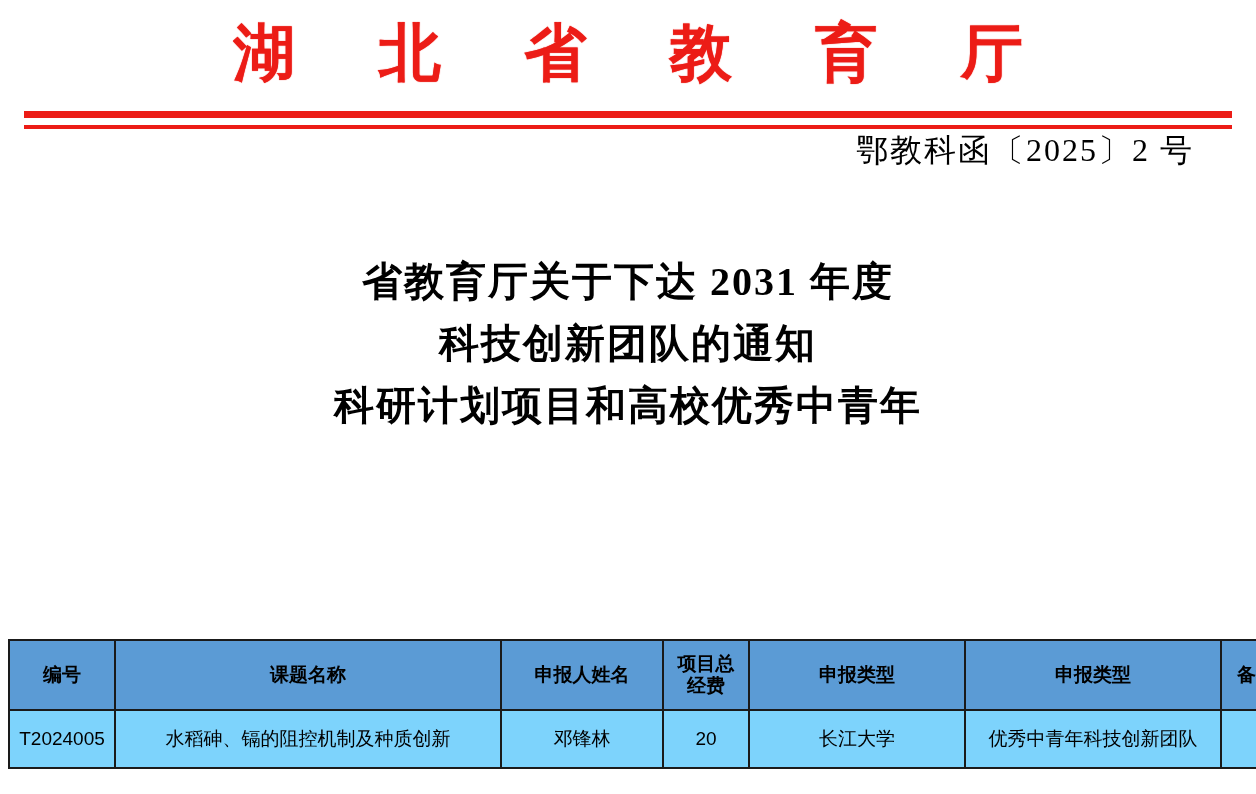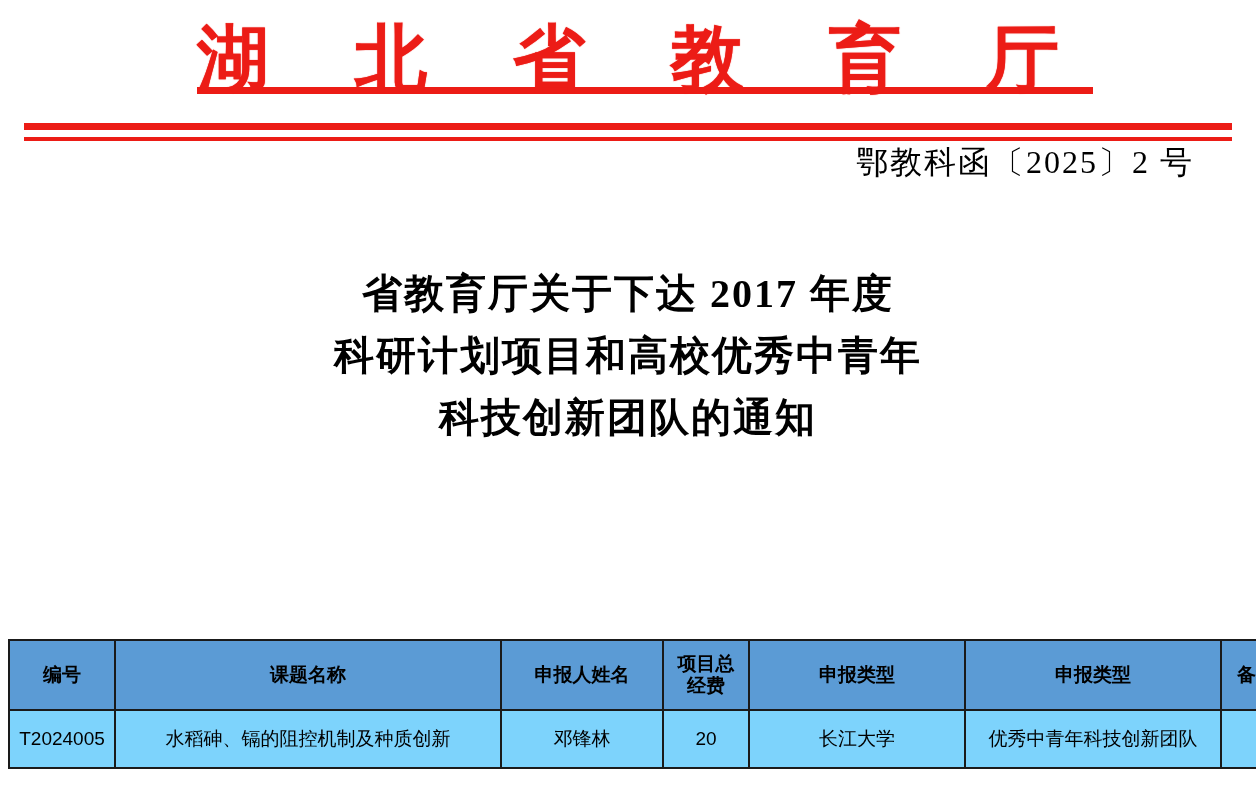--- a/index.html
+++ b/index.html
@@ -28,27 +28,26 @@
   .letterhead {
     width: 100%;
     text-align: center;
     padding-top: 18px;
   }
 
   .letterhead-title {
     color: #ec1c16;
     font-family: "Liberation Serif", "DejaVu Serif", serif;
     font-weight: bold;
-    font-size: 72px;
+    font-size: 62px;
     line-height: 1.15;
     letter-spacing: 34px;
     padding-left: 34px;
     white-space: nowrap;
     text-shadow: 0 0 1px #ec1c16;
-    text-decoration: underline;
   }
 
   .rule-wrap {
     margin: 22px auto 0 auto;
     width: 1208px;
   }
   .rule-thick {
     height: 7px;
     background: #ec1c16;
   }
@@ -153,23 +152,23 @@
 
   <div class="rule-wrap">
     <div class="rule-thick"></div>
     <div class="rule-gap"></div>
     <div class="rule-thin"></div>
   </div>
 
   <div class="doc-number">鄂教科函〔2025〕2 号</div>
 
   <div class="doc-title">
-    <span class="line">省教育厅关于下达 2017 年度</span>
+    <span class="line">省教育厅关于下达 2031 年度</span>
+    <span class="line">科技创新团队的通知</span>
     <span class="line">科研计划项目和高校优秀中青年</span>
-    <span class="line">科技创新团队的通知</span>
   </div>
 
 </div>
 
 <div class="table-region">
   <table class="award-table">
     <thead>
       <tr>
         <th class="col-id">编号</th>
         <th class="col-topic">课题名称</th>

